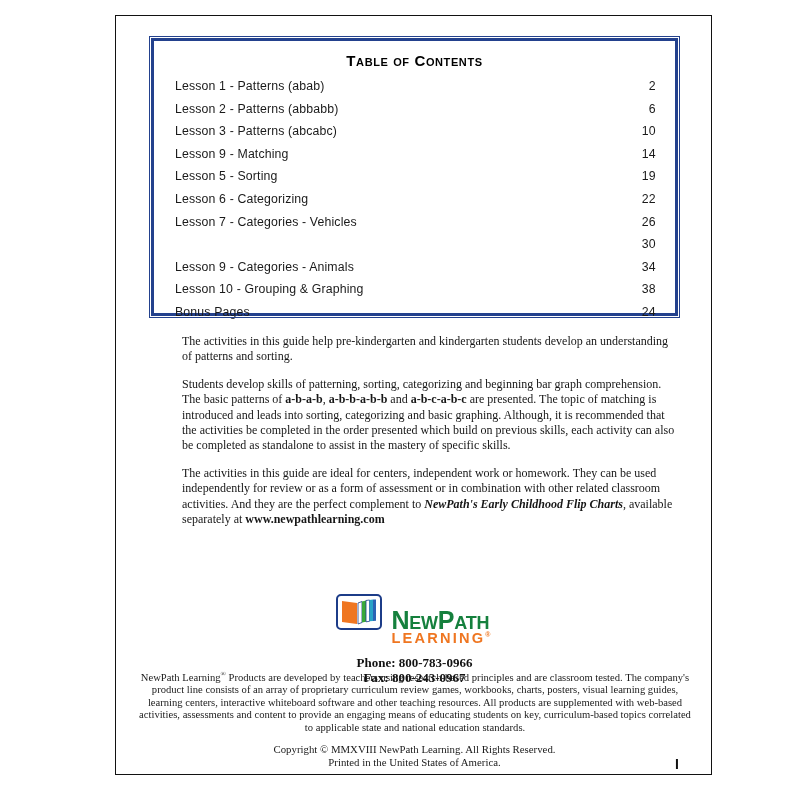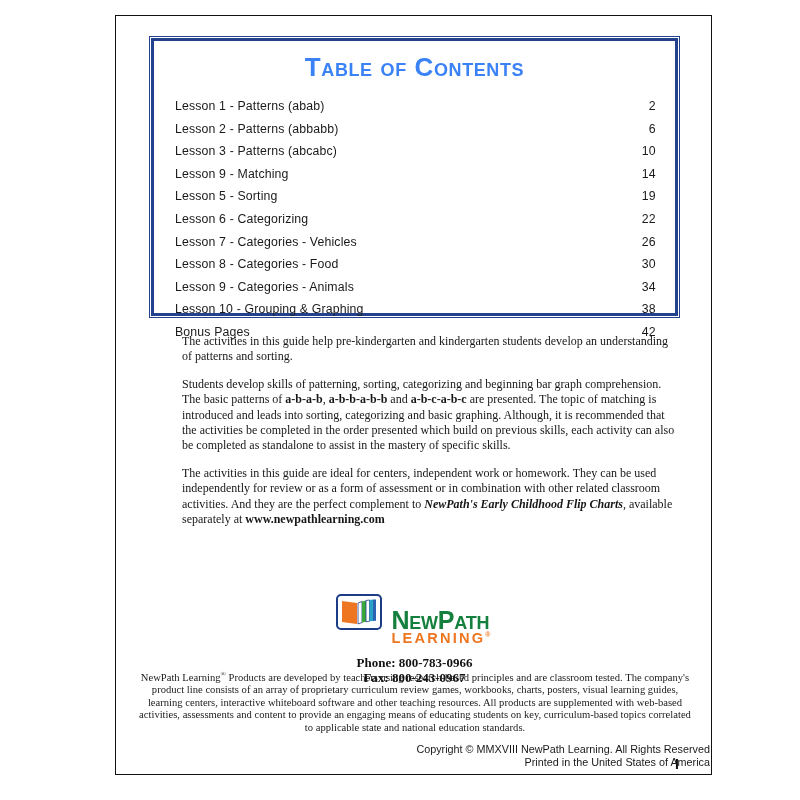--- a/index.html
+++ b/index.html
@@ -35,26 +35,26 @@
     width: 527px;
     height: 278px;
     box-sizing: border-box;
     border: 3px solid #23418d;
     outline: 1px solid #23418d;
     outline-offset: 1.5px;
     background: #ffffff;
   }
   #toc-title {
     text-align: center;
-    color: #3b82f6;
-    font-family: "Liberation Sans", sans-serif;
-    font-weight: bold;
-    font-size: 26px;
+    color: #000000;
+    font-family: "Liberation Sans", sans-serif;
+    font-weight: bold;
+    font-size: 15px;
     letter-spacing: 0.6px;
-    margin: 11px 0 12px 0;
+    margin: 11px 0 6px 0;
     font-variant: small-caps;
   }
   #toc-list {
     padding: 0 19px 0 21px;
   }
   .toc-row {
     display: flex;
     align-items: baseline;
     font-family: "Liberation Sans", sans-serif;
     font-size: 12.3px;
@@ -176,22 +176,22 @@
     line-height: 12.6px;
     color: #1a1a1a;
     text-align: center;
   }
   #footer-desc sup { font-size: 7px; }
   #copyright-block {
     position: absolute;
     left: 0;
     top: 727px;
     width: 597px;
-    text-align: right;
-    font-family: Liberation Sans, sans-serif;
+    text-align: center;
+    font-family: Liberation Serif, serif;
     font-size: 10.8px;
     line-height: 13.4px;
     color: #1a1a1a;
   }
   #page-number {
     position: absolute;
     right: 32px;
     top: 740px;
     font-family: "Liberation Sans", sans-serif;
     font-size: 14px;
@@ -244,41 +244,40 @@
         <span class="toc-page">22</span>
       </div>
 
       <div class="toc-row">
         <span class="toc-label">Lesson 7 - Categories - Vehicles</span>
         <span class="toc-dots"></span>
         <span class="toc-page">26</span>
       </div>
 
       <div class="toc-row">
-        <span class="toc-label">Lesson 8 - Categories - Food</span>
         <span class="toc-dots"></span>
         <span class="toc-page">30</span>
       </div>
 
       <div class="toc-row">
         <span class="toc-label">Lesson 9 - Categories - Animals</span>
         <span class="toc-dots"></span>
         <span class="toc-page">34</span>
       </div>
 
       <div class="toc-row">
         <span class="toc-label">Lesson 10 - Grouping &amp; Graphing</span>
         <span class="toc-dots"></span>
         <span class="toc-page">38</span>
       </div>
 
       <div class="toc-row">
         <span class="toc-label">Bonus Pages</span>
         <span class="toc-dots"></span>
-        <span class="toc-page">42</span>
+        <span class="toc-page">24</span>
       </div>
 
     </div>
   </div>
 
   <div id="teacher-notes">
 
     <p class="note-para">The activities in this guide help pre-kindergarten and kindergarten students develop an understanding of patterns and sorting.</p>
 
     <p class="note-para"><span>Students develop skills of patterning, sorting, categorizing and beginning bar graph comprehension. The basic patterns of </span><b>a-b-a-b</b><span>, </span><b>a-b-b-a-b-b</b><span> and </span><b>a-b-c-a-b-c</b><span> are presented. The topic of matching is introduced and leads into sorting, categorizing and basic graphing. Although, it is recommended that the activities be completed in the order presented which build on previous skills, each activity can also be completed as standalone to assist in the mastery of specific skills.</span></p>

